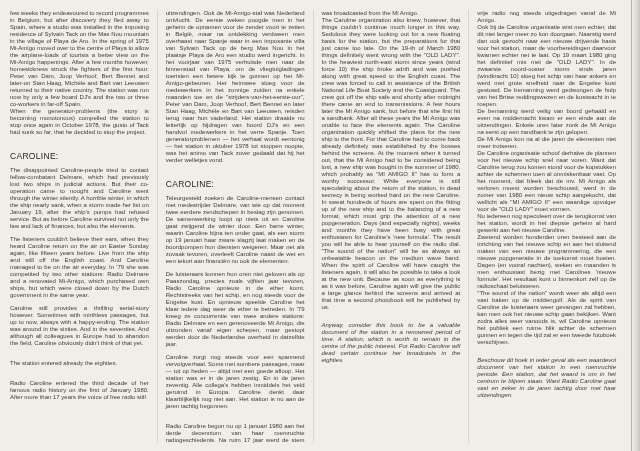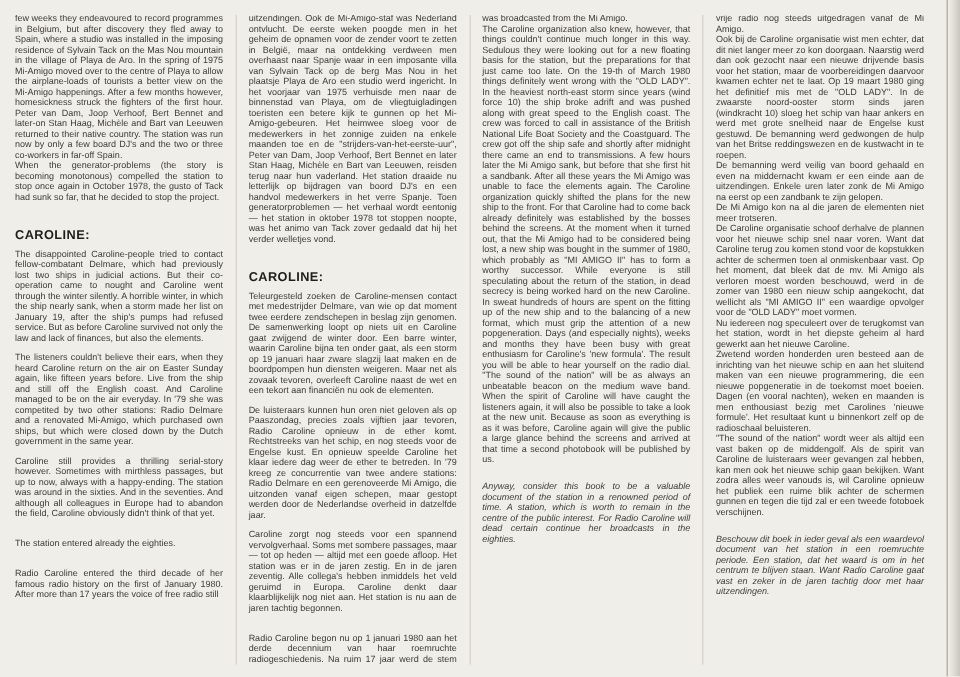--- a/index.html
+++ b/index.html
@@ -40,21 +40,21 @@
   .col + .col{border-left:1px solid var(--rule);}
   .col > :first-child{margin-top:0 !important;}
   .blk{margin:0;padding:0;}
   .blk-p{margin-top:6px;}
   .blk-p_flush{margin-top:0;}
   .blk-p_spaced{margin-top:13px;}
   .blk-h{
     margin:16px 0 6px 0;
     font-size:8.5px;
     line-height:9px;
-    font-weight:bold;
+    font-weight:normal;
     letter-spacing:.3px;
     color:var(--heading-ink);
     text-align:left;
   }
   .blk-note{
     margin-top:11px;
     font-style:italic;
   }
   .page-edge{
     position:absolute;

